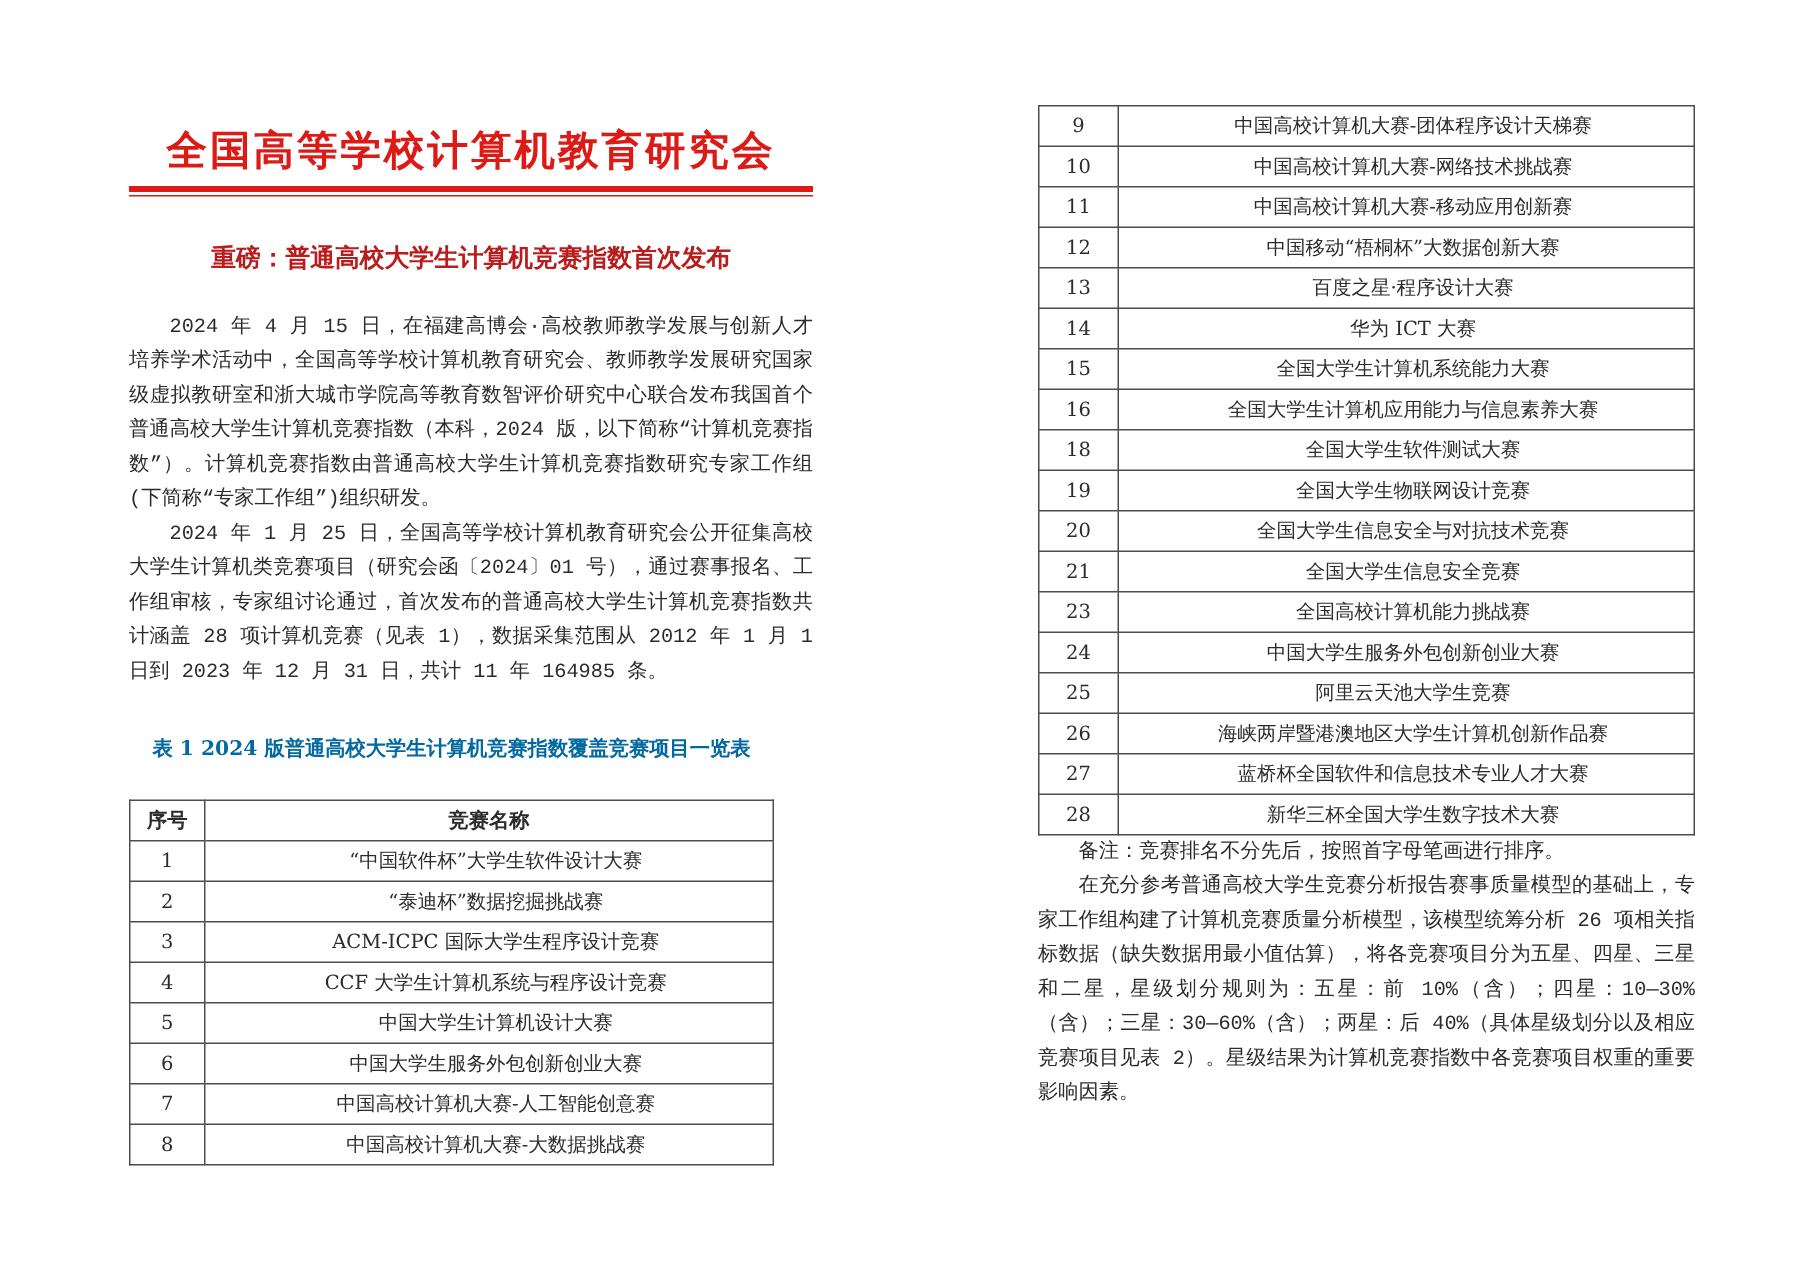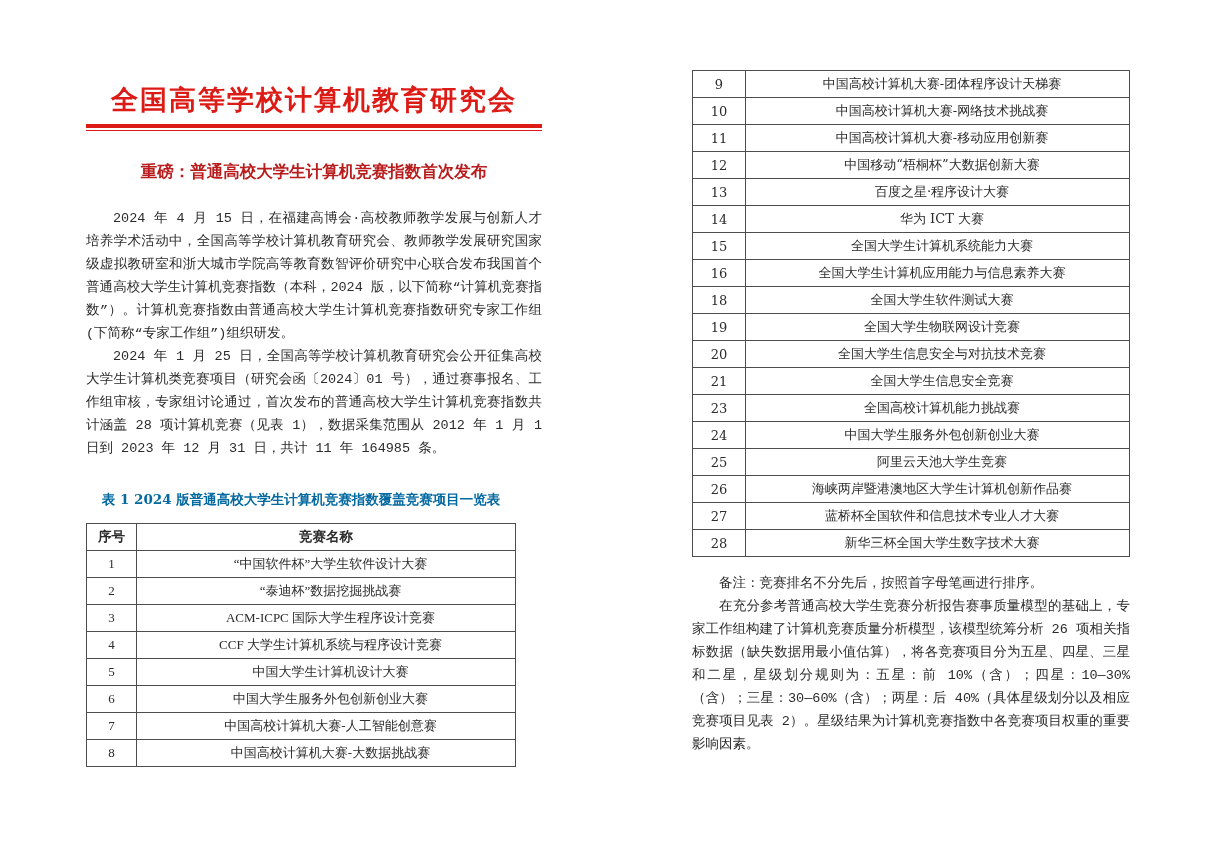--- a/index.html
+++ b/index.html
@@ -55,41 +55,41 @@
     font-weight: bold;
     line-height: 23px;
     color: #0369a1;
   }
   .ctable {
     border-collapse: collapse;
     table-layout: fixed;
     font-size: 13px;
     color: var(--ink);
   }
-  .left-table  { width: 430px; margin-top: 12px; font-family: Liberation Serif, serif; }
+  .left-table  { width: 430px; margin-top: 22px; }
   .right-table { width: 438px; }
   .ctable th, .ctable td {
     border: 1px solid var(--line);
     height: 26px;
     vertical-align: middle;
     padding: 0 4px 0 13px;
     text-align: center;
     overflow: hidden;
     white-space: nowrap;
   }
   .ctable th {
     text-align: center;
     padding: 0;
     font-size: 13.5px;
     font-weight: bold;
   }
   .ctable .no-col { width: 49px; text-align: center; padding: 0; }
   .right-table .no-col { width: 52px; }
 
-  .note { margin-top: 15px; }
+  .note { margin-top: 0; }
 </style>
 </head>
 <body>
 
 <div class="page">
 
   <div class="col-left">
     <h1 class="org-title">全国高等学校计算机教育研究会</h1>
     <div class="red-rule">
       <div class="rule-thick"></div>

